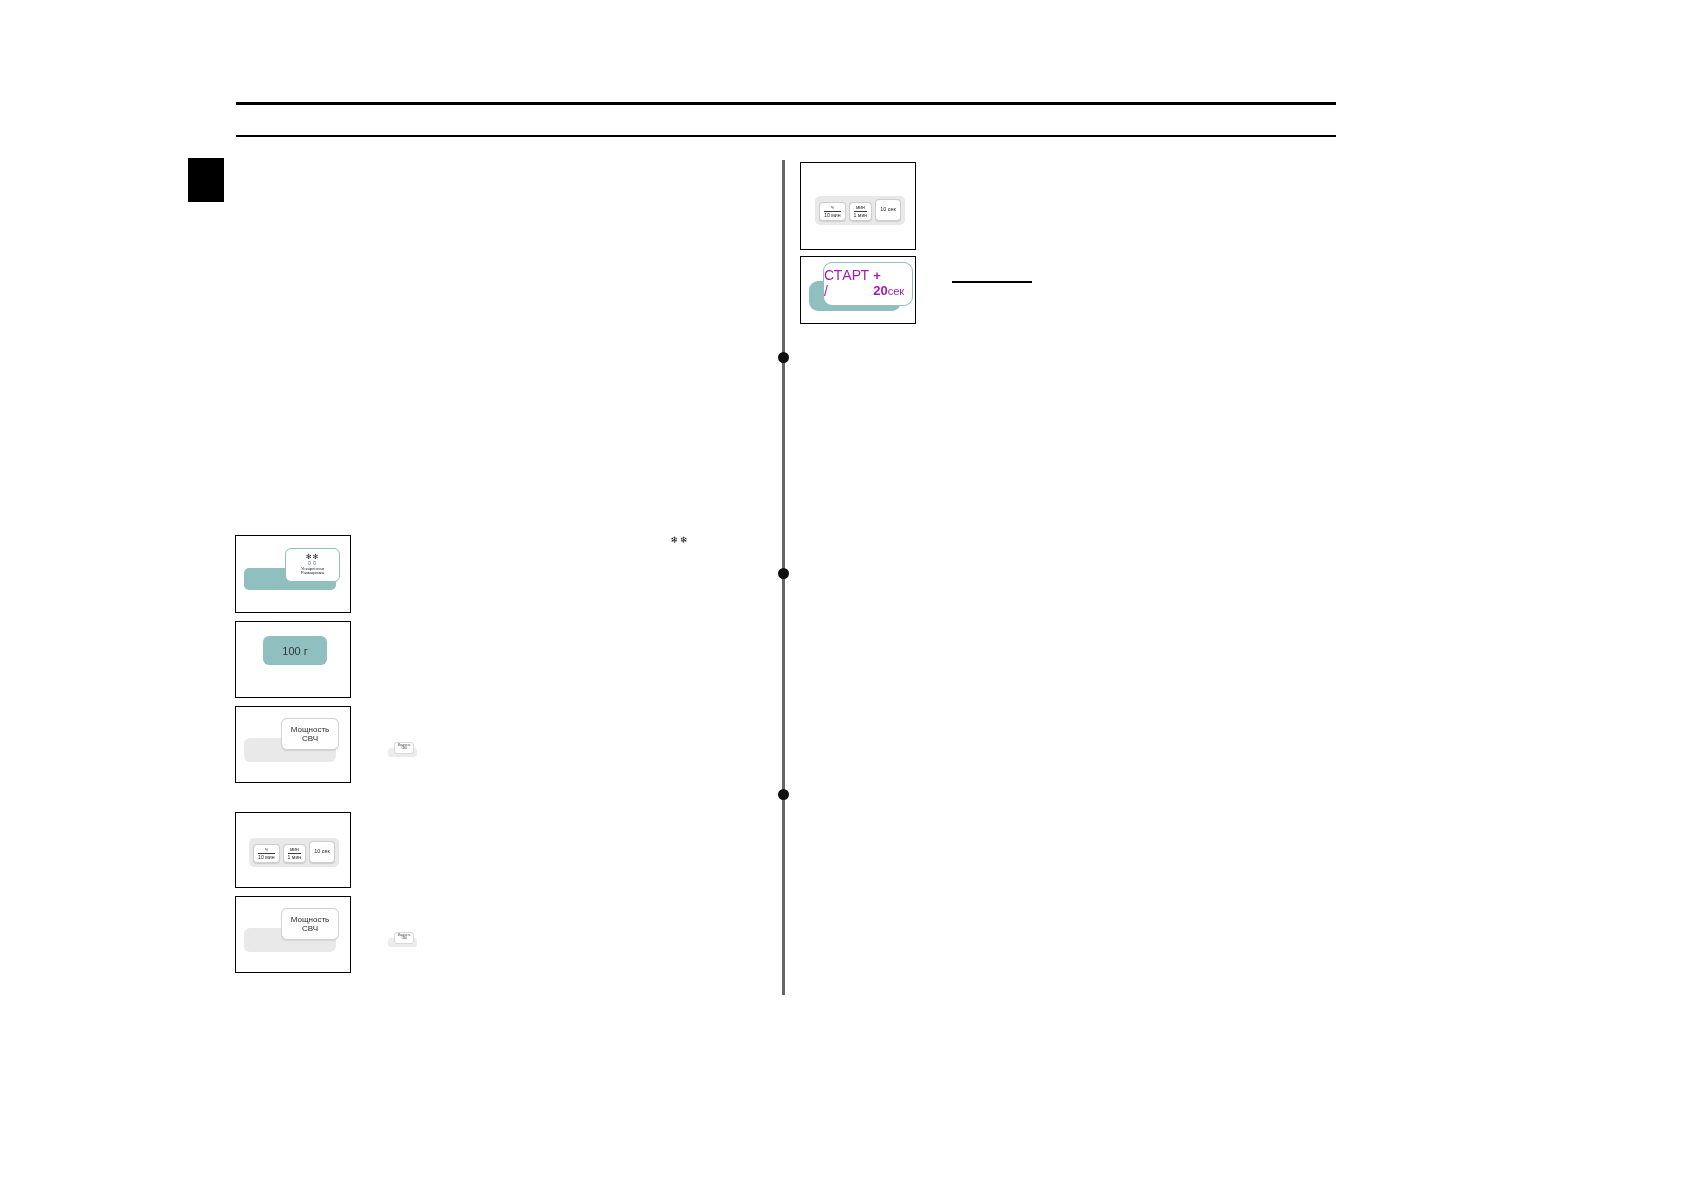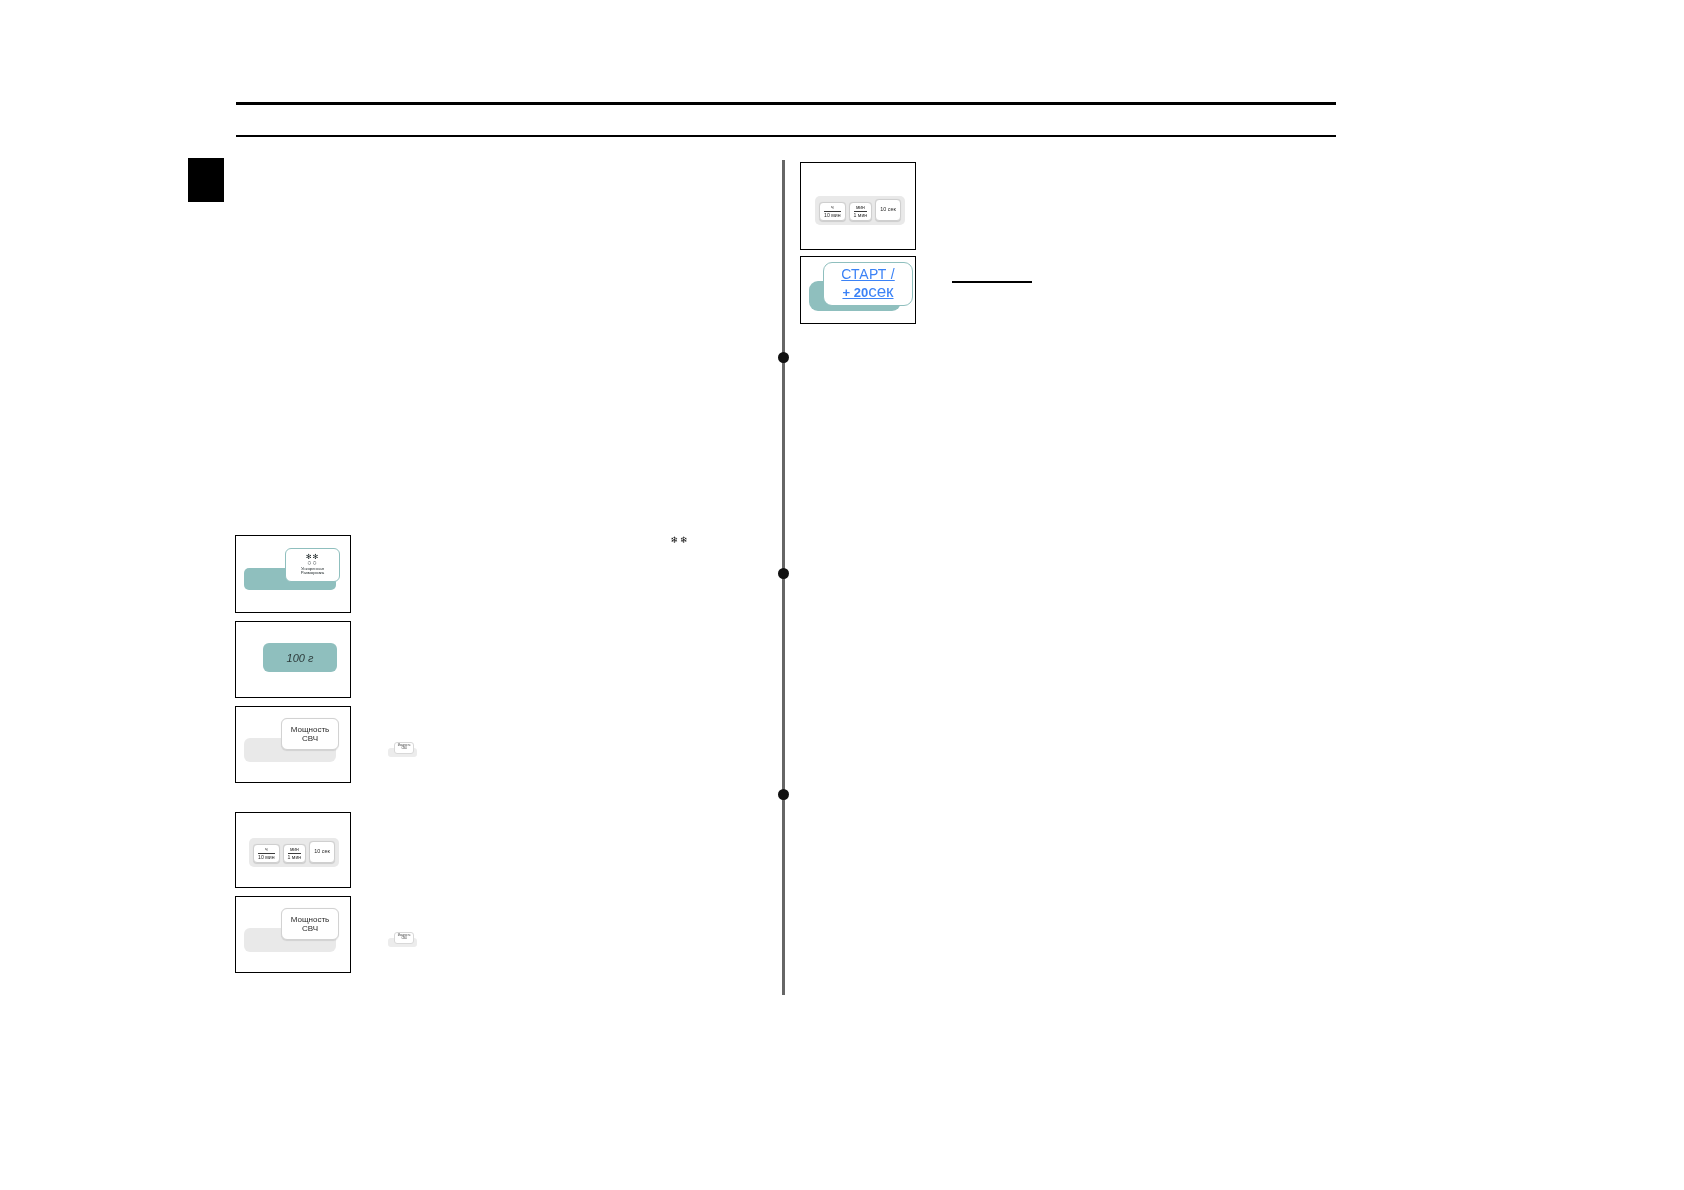--- a/index.html
+++ b/index.html
@@ -133,30 +133,29 @@
     position: absolute;
     background: #8fbfbe;
     border-radius: 9px;
   }
   .start-key {
     position: absolute;
     background: #ffffff;
     border: 1.6px solid #8fbfbe;
     border-radius: 9px;
     display: flex;
-    flex-direction: column;
+    flex-direction: row;
     align-items: center;
     justify-content: center;
     line-height: 1.12;
-    color: #3b82f6;
-    text-decoration: underline;
+    color: #a21caf;
   }
   .start-key .l1 { font-size: 14px; letter-spacing: 0.2px; }
   .start-key .l2 { font-size: 13px; font-weight: 700; }
-  .start-key .l2 .unit { font-weight: 400; font-size: 17px; }
+  .start-key .l2 .unit { font-weight: 400; font-size: 11px; }
 
   
   .defrost-shadow {
     position: absolute;
     background: #8fbfbe;
     border-radius: 5px;
   }
   .defrost-key {
     position: absolute;
     background: #ffffff;
@@ -290,21 +289,21 @@
     <div class="defrost-shadow" style="left:8px; top:32px; width:92px; height:22px;"></div>
     <div class="defrost-key" style="left:49px; top:12px; width:53px; height:32px;">
       <span class="snow-row">✻✻</span>
       <span class="drop-row">○○</span>
       <span class="lab">Ускоренная</span>
       <span class="lab">Разморозка</span>
     </div>
   </div>
 
   <div class="figbox fig-weight">
-    <div class="weight-pill" style="left:27px; top:21px; width:74px; height:29px;font-style:italic;">
+    <div class="weight-pill" style="left:27px; top:14px; width:64px; height:29px;">
       <span>100 г</span>
     </div>
   </div>
 
   <div class="figbox fig-power-1">
     <div class="power-shadow" style="left:8px; top:31px; width:92px; height:24px;"></div>
     <div class="power-key" style="left:45px; top:11px; width:56px; height:30px;">
       <span>Мощность</span>
       <span>СВЧ</span>
     </div>

